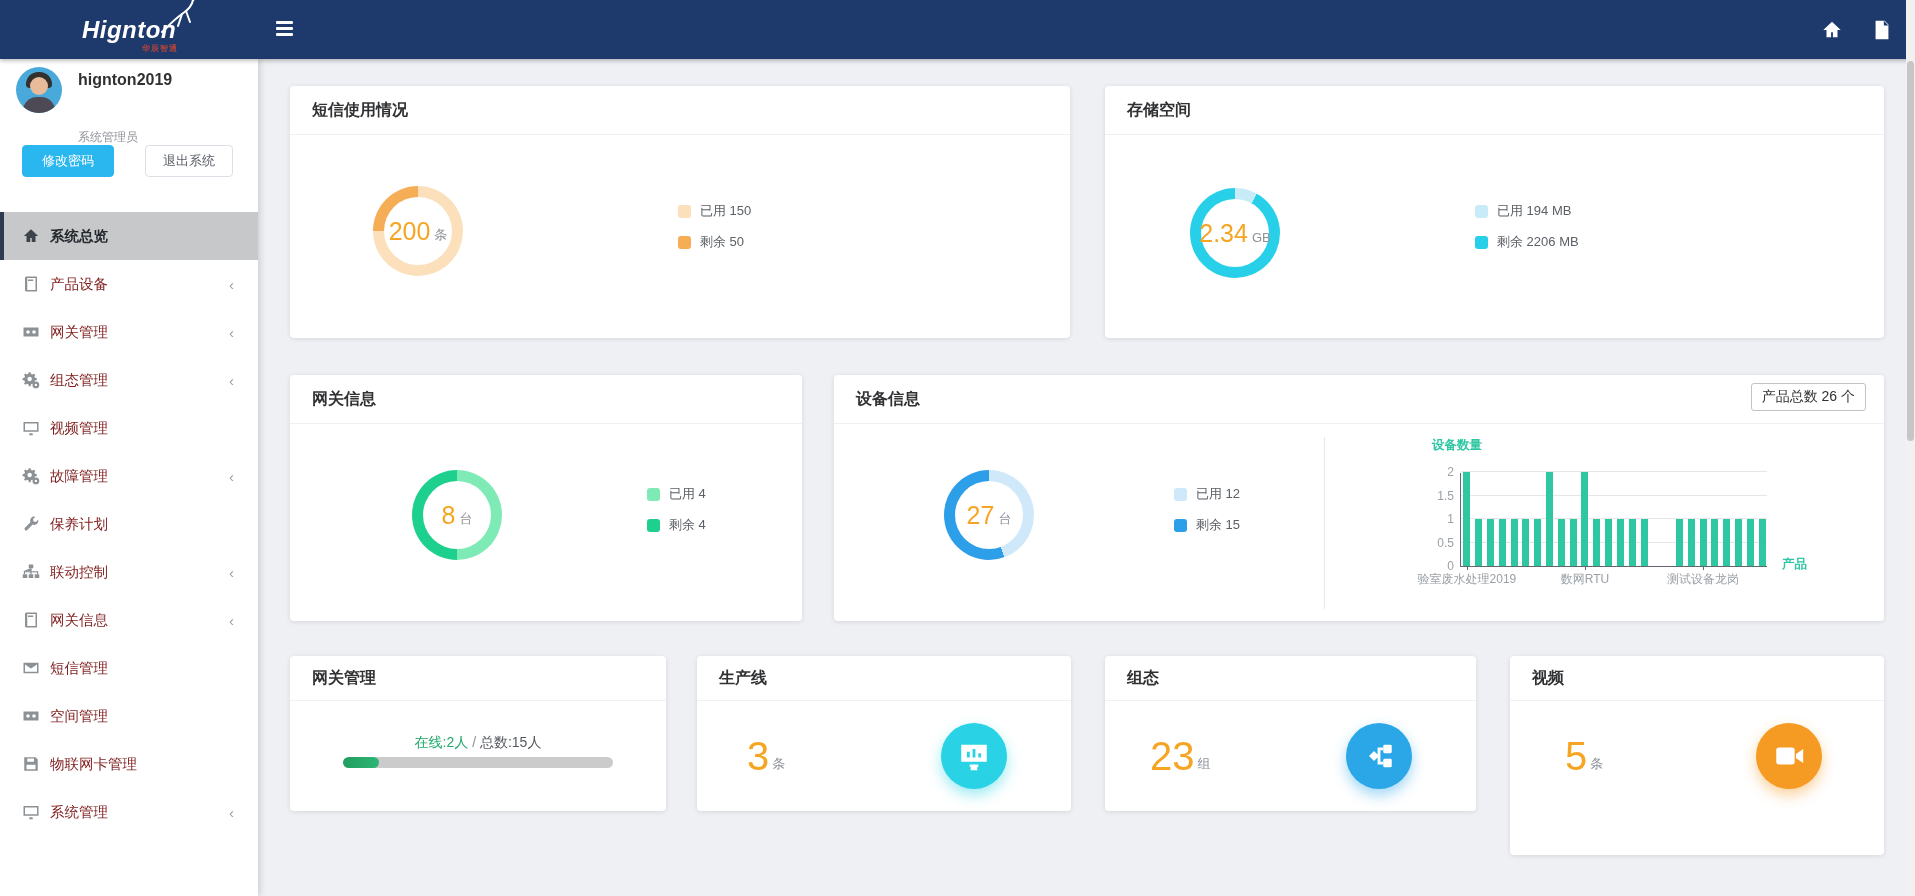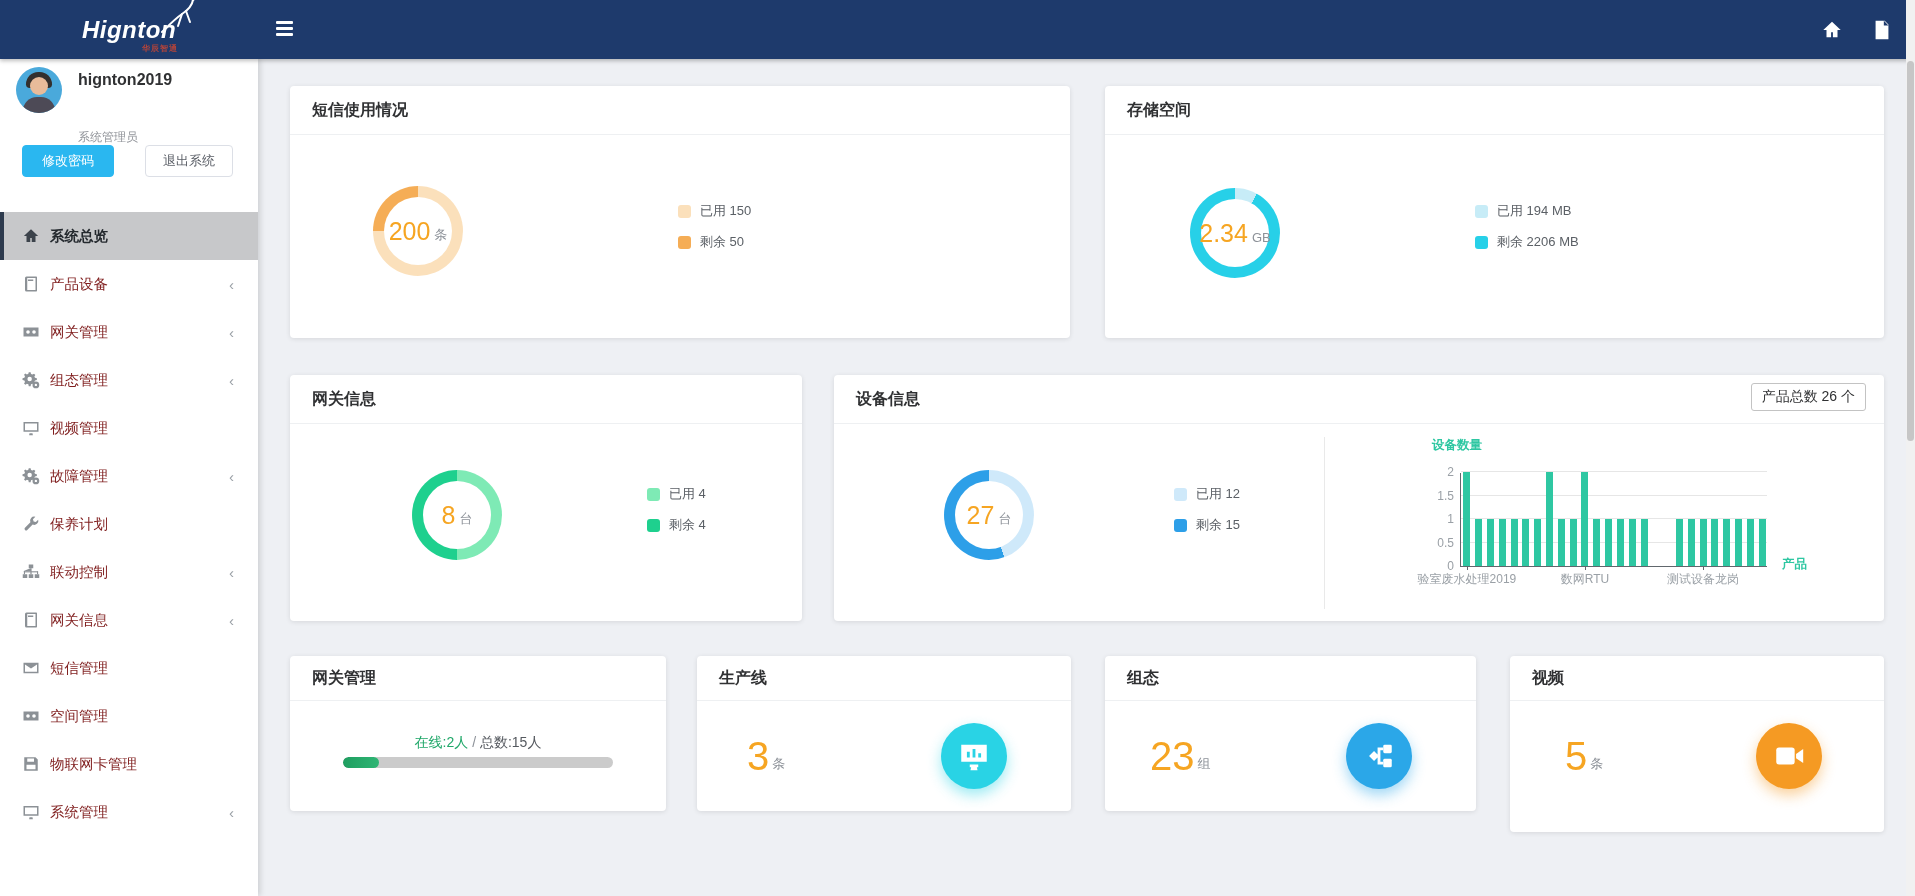--- a/index.html
+++ b/index.html
@@ -413,21 +413,21 @@
     <div class="icon-circle" style="right:64px; top:67px; background:#2ba7e8; box-shadow:0 6px 14px rgba(43,167,232,.45);">
       <svg viewBox="0 0 24 24" fill="none" stroke="#fff" stroke-width="2">
         <path d="M8 12h4M12 12V7h3M12 12v5h3"></path>
         <rect x="15" y="4" width="6" height="6" rx="1" fill="#fff" stroke="none"></rect>
         <rect x="15" y="14" width="6" height="6" rx="1" fill="#fff" stroke="none"></rect>
         <path d="M8.5 8.5 12 12l-3.5 3.5L5 12z" fill="#fff" stroke="none"></path>
       </svg>
     </div>
   </div>
 
-  <div class="card" style="left:1510px; top:656px; width:374px; height:176px;">
+  <div class="card" style="left:1510px; top:656px; width:374px; height:199px;">
     <div class="card-head small">
         <div class="card-title">视频</div>
       </div>
     <div class="big-num" style="left:55px; top:80px;">
       <span class="n">5</span>
       <span class="u">条</span>
     </div>
     <div class="icon-circle" style="right:62px; top:67px; background:#f59a23; box-shadow:0 6px 14px rgba(245,154,35,.45);">
       <svg viewBox="0 0 24 24" fill="currentColor">
           <rect x="3" y="6" width="13" height="12" rx="2"></rect>

